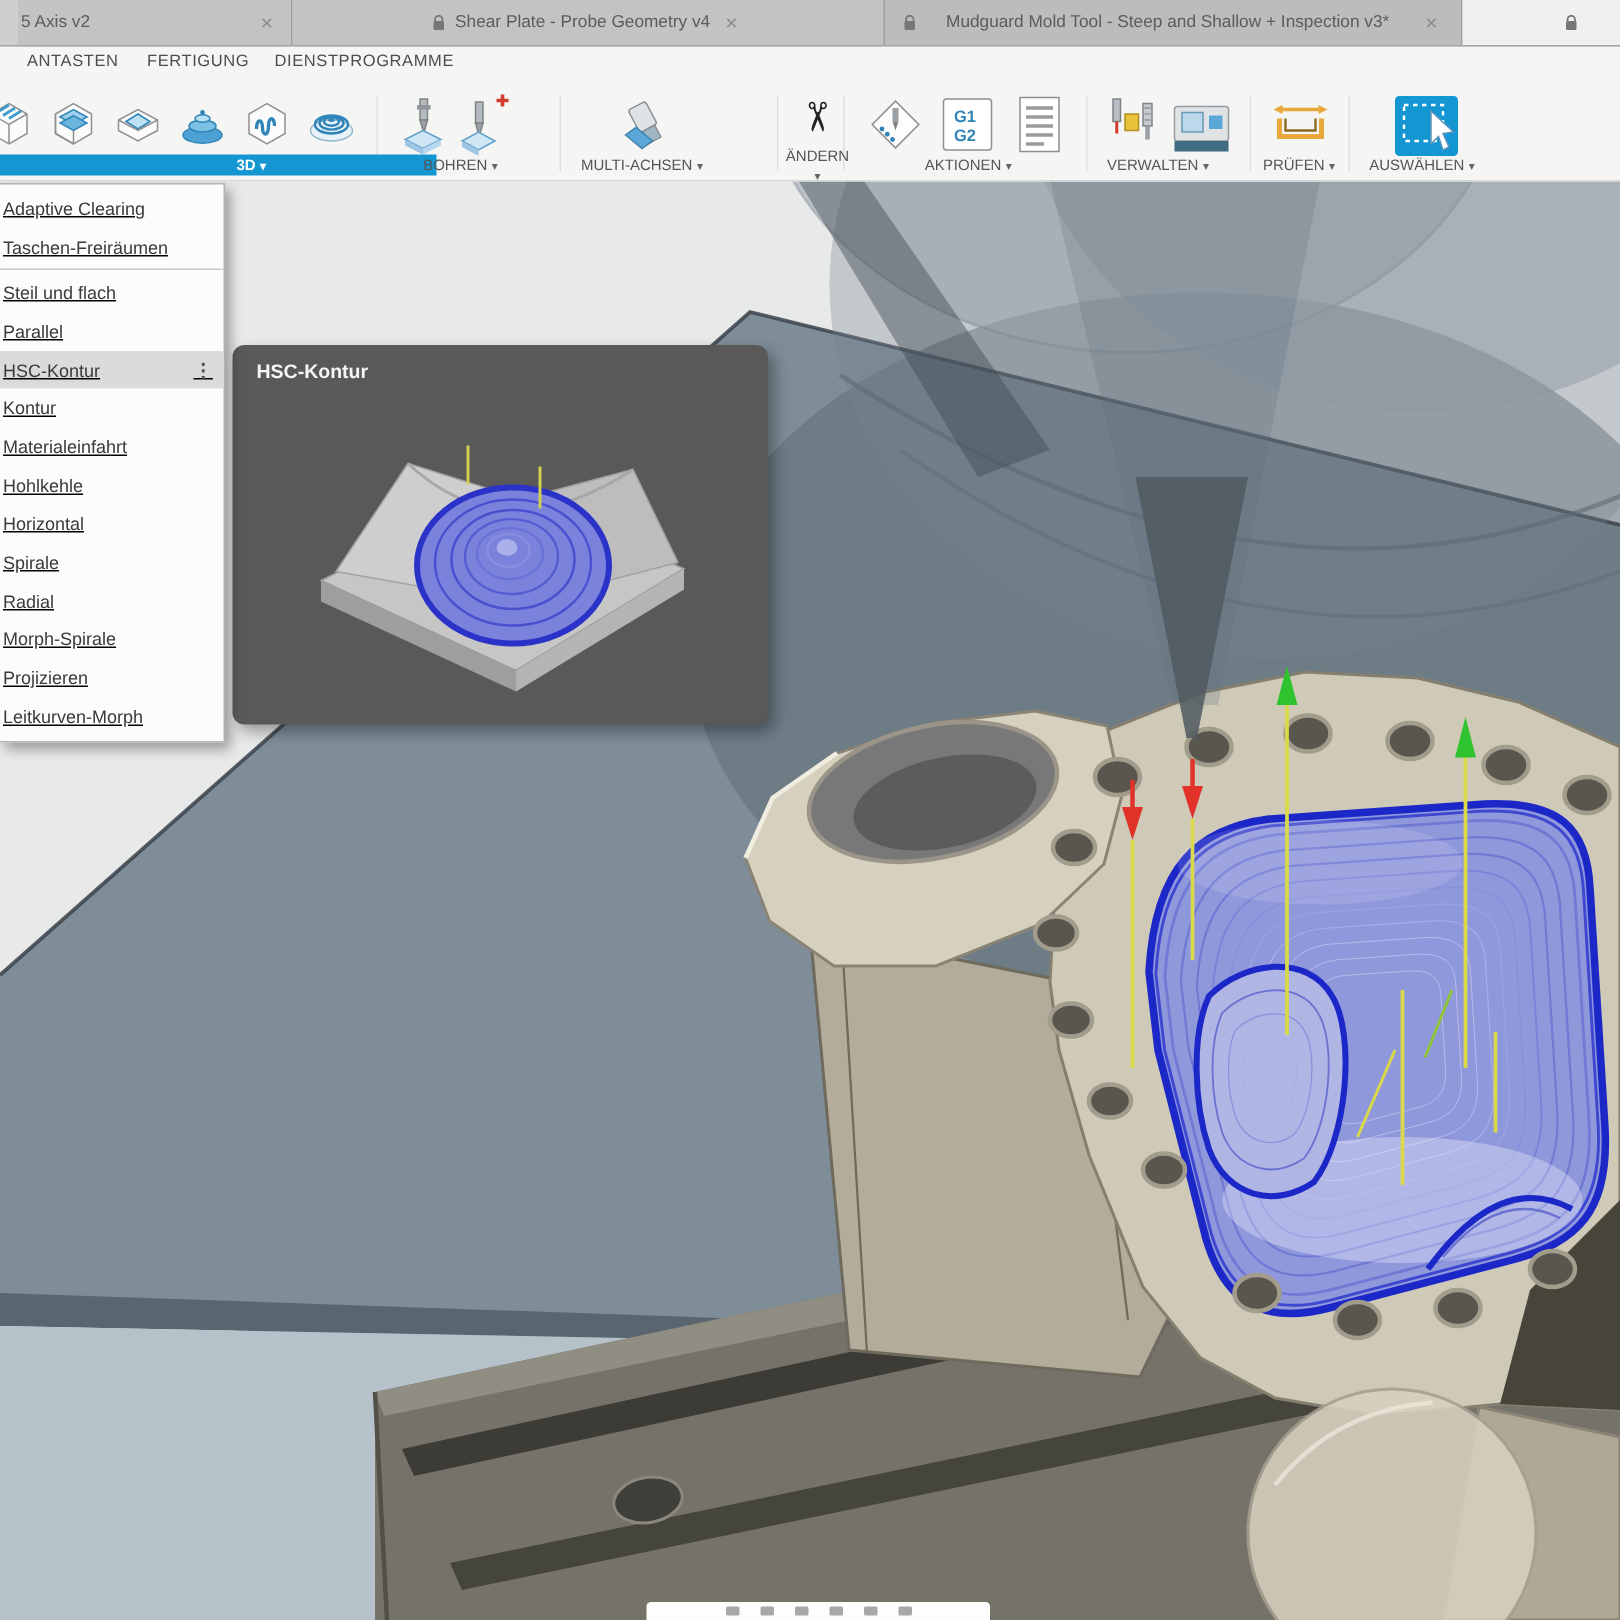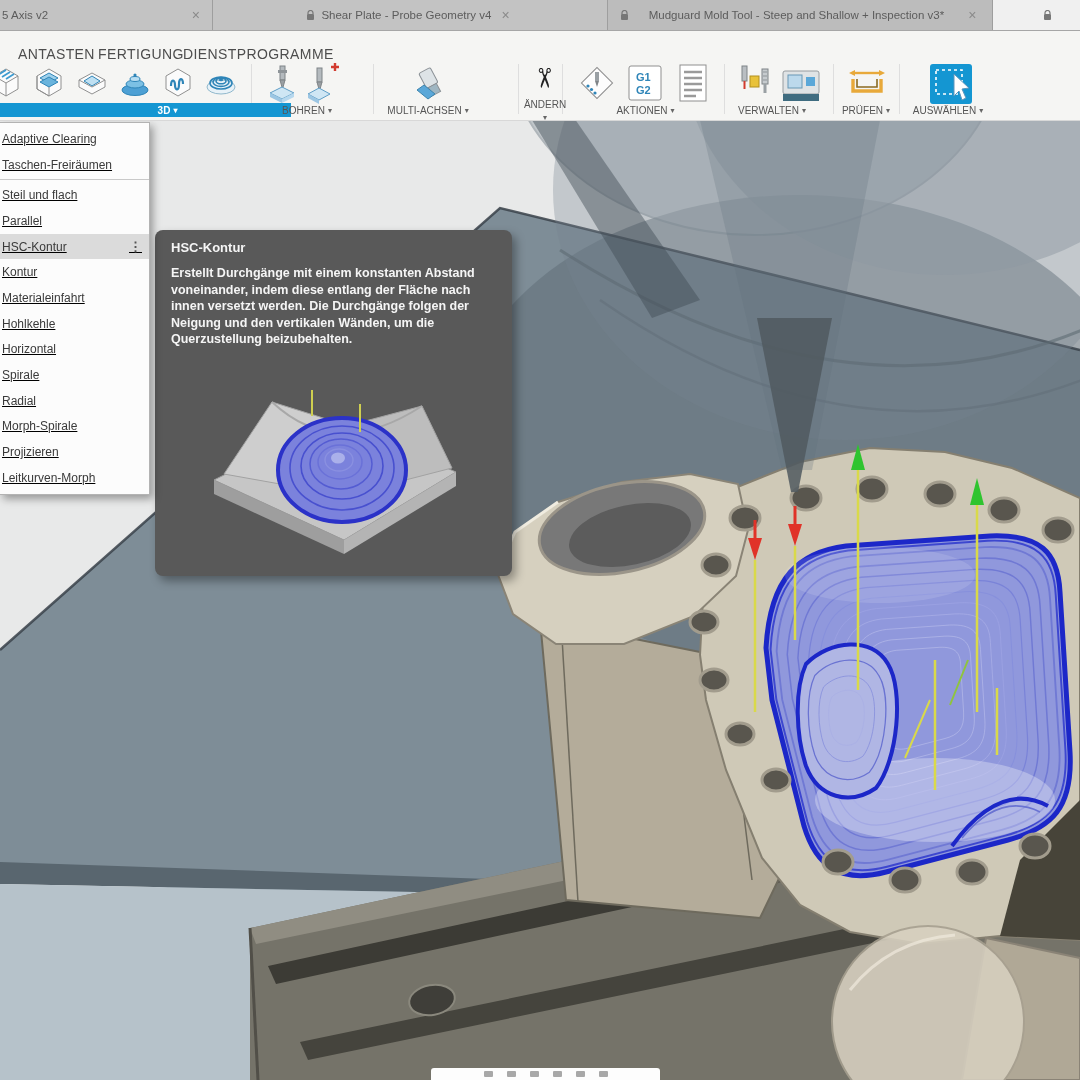--- a/index.html
+++ b/index.html
@@ -11,21 +11,21 @@
   .doc-tab{position:relative;height:30px;display:flex;align-items:center;justify-content:center;
            gap:6px;background:#c3c3c3;border-right:1px solid #9e9e9e;color:#5c5c5c;
            font-size:11.5px;white-space:nowrap;overflow:hidden;box-sizing:border-box;}
   .doc-tab .close{color:#8a8a8a;font-size:14px;line-height:1;padding:0 4px;cursor:default;}
   .doc-tab.first{justify-content:flex-start;padding-left:2px;}
   .doc-tab.first .close{position:absolute;right:8px;}
   .doc-tab.partial{background:#f0f0f0;justify-content:flex-end;padding-right:22px;border-right:none;}
   
   .ribbon{position:absolute;top:30px;left:0;width:1080px;height:90px;background:#f5f5f3;
           border-bottom:1px solid #d8d8d8;z-index:10;}
-  .ws-tab{position:absolute;top:16px;font-size:14px;color:#4d4d4d;letter-spacing:.4px;cursor:default;}
+  .ws-tab{position:absolute;top:5px;font-size:11px;color:#4d4d4d;letter-spacing:.4px;cursor:default;}
   .tool-btn{position:absolute;top:32px;display:flex;align-items:center;justify-content:center;}
   .tool-sep{position:absolute;top:34px;width:1px;height:50px;background:#dedede;}
   .grp-label{position:absolute;top:73px;height:14px;display:flex;align-items:center;justify-content:center;
              font-size:10px;color:#555;gap:3px;white-space:nowrap;}
   .grp-label .arrow{font-size:8px;color:#666;}
   .grp-label.blue{background:#1496d2;color:#fff;font-weight:bold;}
   .grp-label.blue .arrow{color:#fff;}
   .scissors{display:inline-block;transform:rotate(90deg);font-size:27px;color:#222;}
   
   .menu{position:absolute;top:122px;left:0;width:150px;background:#fcfcfc;border:1px solid #b3b3b3;
@@ -175,21 +175,21 @@
 <div class="navbar">
   <i></i>
   <i></i>
   <i></i>
   <i></i>
   <i></i>
   <i></i>
 </div>
 
 <div class="tabbar">
-  <div class="doc-tab first" style="width:213px;">
+  <div class="doc-tab first" style="width:183px;margin-left:12px;">
     <span>5 Axis v2</span>
     <span class="close">×</span>
   </div>
   <div class="doc-tab" style="width:395px;">
     <svg width="9" height="11" viewBox="0 0 9 11">
         <path d="M2 4V3a2.5 2.5 0 0 1 5 0v1" fill="none" stroke="#777" stroke-width="1.2"></path>
         <rect x="1" y="4" width="7" height="6" rx="1" fill="#777"></rect>
       </svg>
     <span>Shear Plate - Probe Geometry v4</span>
     <span class="close">×</span>
@@ -447,21 +447,20 @@
   <div class="menu-item">
       <span>Projizieren</span>
     </div>
   <div class="menu-item">
       <span>Leitkurven-Morph</span>
     </div>
 </div>
 
 <div class="tooltip">
   <h4>HSC-Kontur</h4>
-  <p>Erstellt Durchgänge mit einem konstanten Abstand voneinander, indem diese entlang der Fläche nach innen versetzt werden. Die Durchgänge folgen der Neigung und den vertikalen Wänden, um die Querzustellung beizubehalten.</p>
   <svg class="tt-img" width="280" height="200" viewBox="0 0 280 200">
     <polygon points="20,118 140,58 262,110 150,178" fill="#c6c6c6" stroke="#9a9a9a"></polygon>
     <polygon points="20,118 20,132 150,192 150,178" fill="#9e9e9e"></polygon>
     <polygon points="150,178 150,192 262,124 262,110" fill="#b4b4b4"></polygon>
     <polygon points="30,112 78,40 142,60 86,122" fill="#cecece" stroke="#a2a2a2"></polygon>
     <polygon points="160,62 228,44 258,106 196,122" fill="#bdbdbd" stroke="#a2a2a2"></polygon>
     <path d="M 78 40 Q 142 100 228 44" fill="none" stroke="#a8a8a8" stroke-width="2"></path>
     <ellipse cx="148" cy="108" rx="64" ry="52" fill="#7b82dc" stroke="#2b32c8" stroke-width="4"></ellipse>
     <ellipse cx="148" cy="106" rx="52" ry="42" fill="none" stroke="#4850cf" stroke-width="1.6"></ellipse>
     <ellipse cx="148" cy="104" rx="41" ry="33" fill="none" stroke="#4850cf" stroke-width="1.6"></ellipse>

